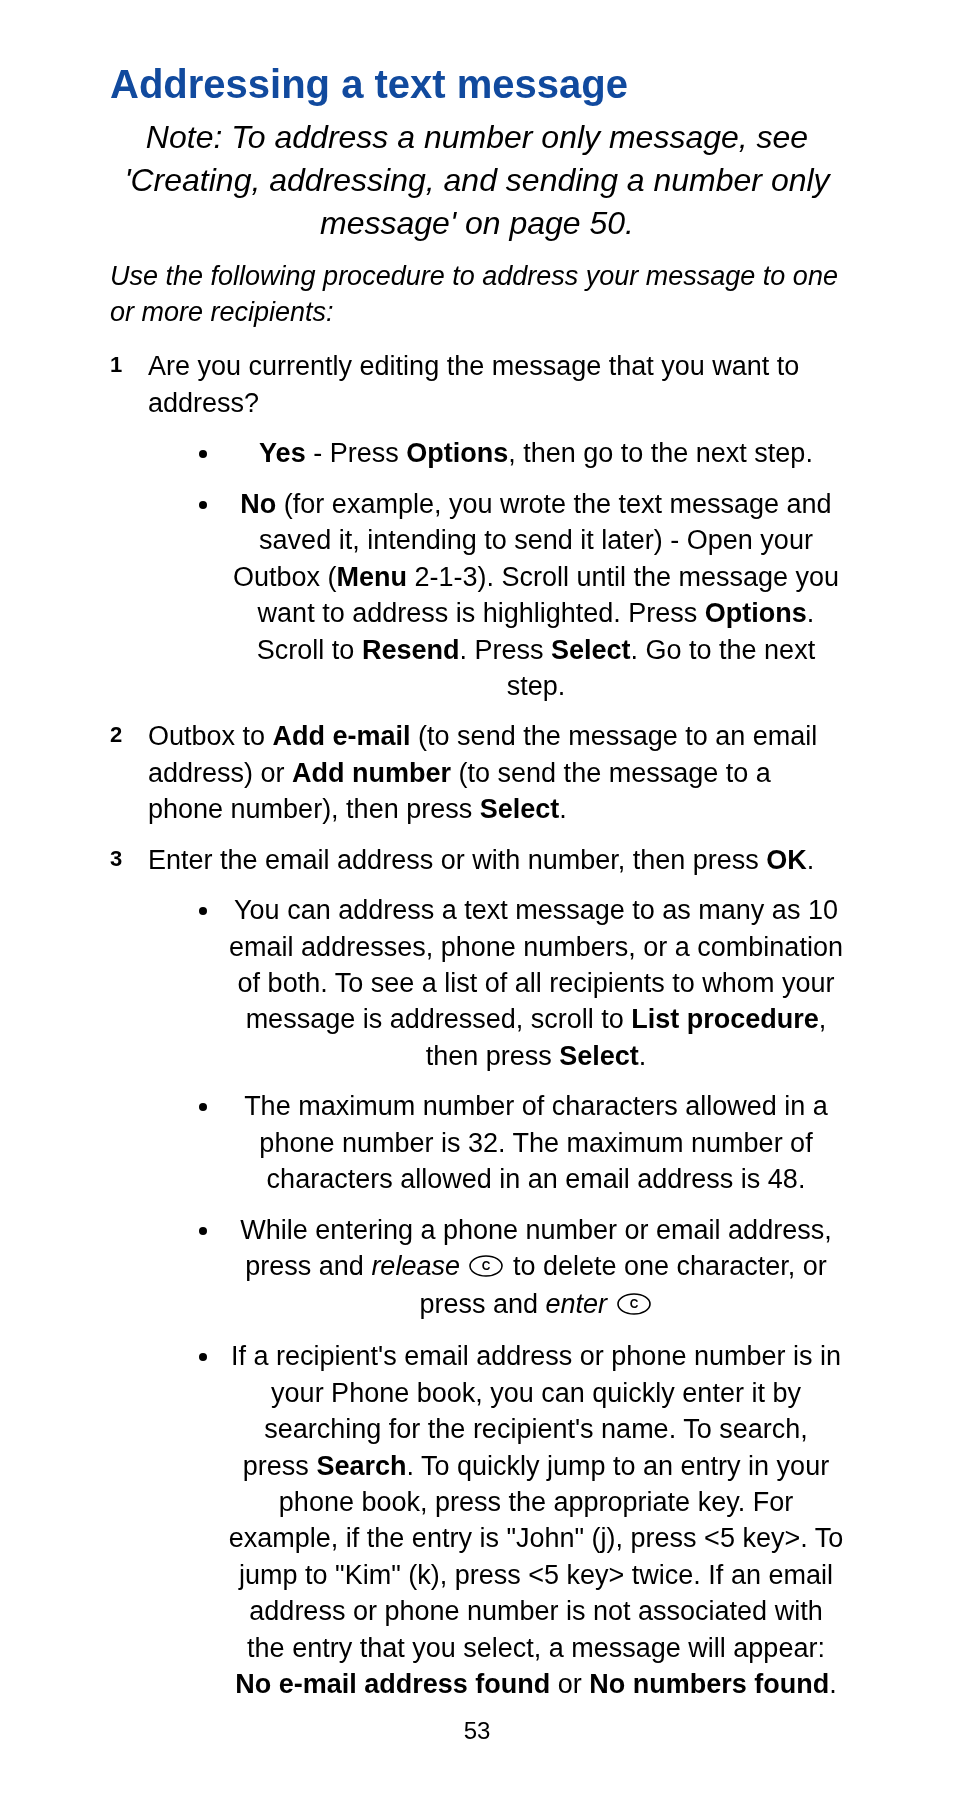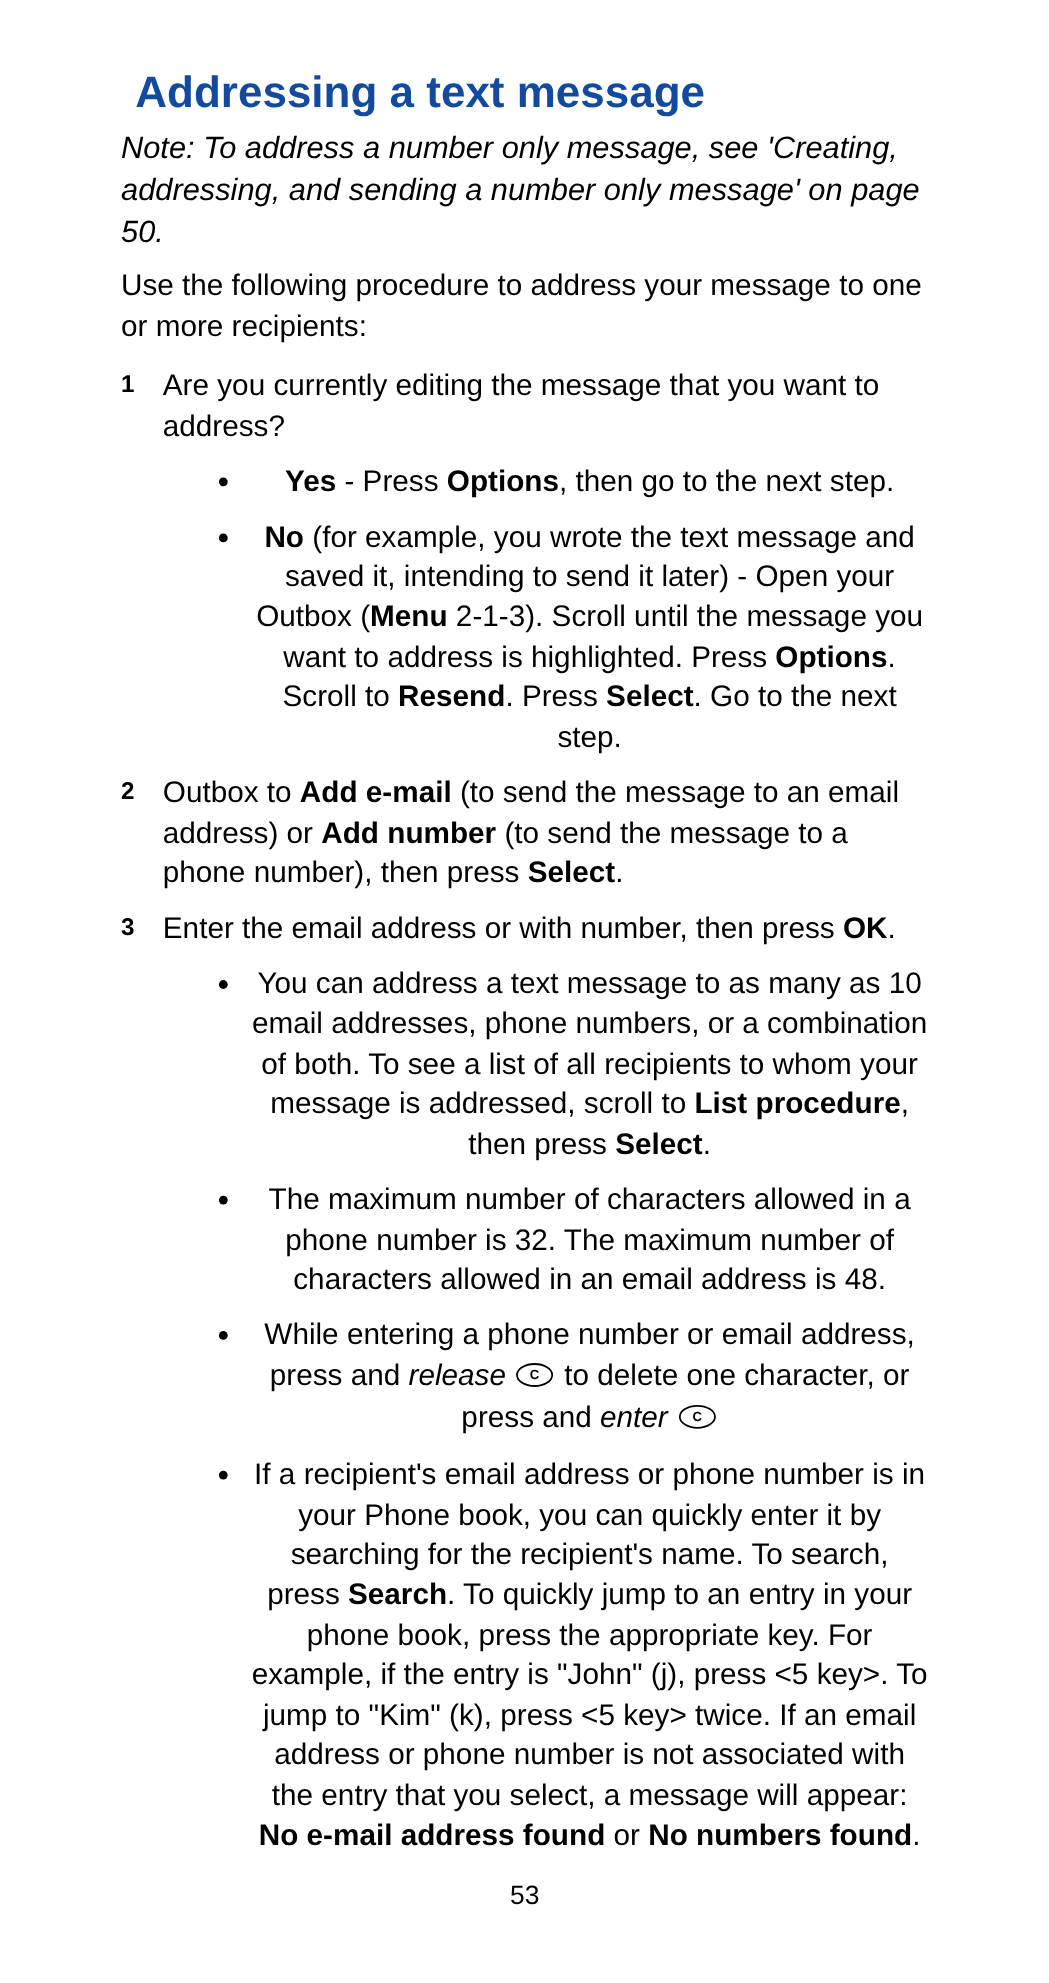--- a/index.html
+++ b/index.html
@@ -13,33 +13,35 @@
     width: 954px;
     min-height: 1803px;
     padding: 60px 110px 40px 110px;
     box-sizing: border-box;
     position: relative;
   }
   h1.title {
     color: #114a9e;
     font-size: 40px;
     font-weight: bold;
-    margin: 0 0 8px 13px;
+    margin: 0 0 8px 0;
     line-height: 1.2;
   }
   .note {
     font-style: italic;
-    font-size: 28px;
+    font-size: 32px;
     line-height: 1.35;
     margin: 0 0 12px 0;
+    text-align: center;
   }
   .intro {
     font-size: 27px;
     line-height: 1.35;
     margin: 0 0 18px 0;
+    font-style: italic;
   }
   ol.steps {
     list-style: none;
     padding: 0;
     margin: 0;
     counter-reset: step;
   }
   ol.steps > li {
     position: relative;
     padding-left: 38px;
@@ -71,21 +73,21 @@
   .b { font-weight: bold; }
   .i { font-style: italic; margin-top: 32px; }
   .c-key {
     display: inline-block;
     vertical-align: middle;
     margin: 0 2px;
   }
   .page-number {
     text-align: center;
     font-size: 24px;
-    margin-top: 24px;
+    margin-top: 14px;
   }
 </style>
 </head>
 <body>
 
 <div class="page">
 
   <h1 class="title">Addressing a text message</h1>
 
   <p class="note">Note: To address a number only message, see 'Creating, addressing, and sending a number only message' on page 50.</p>

